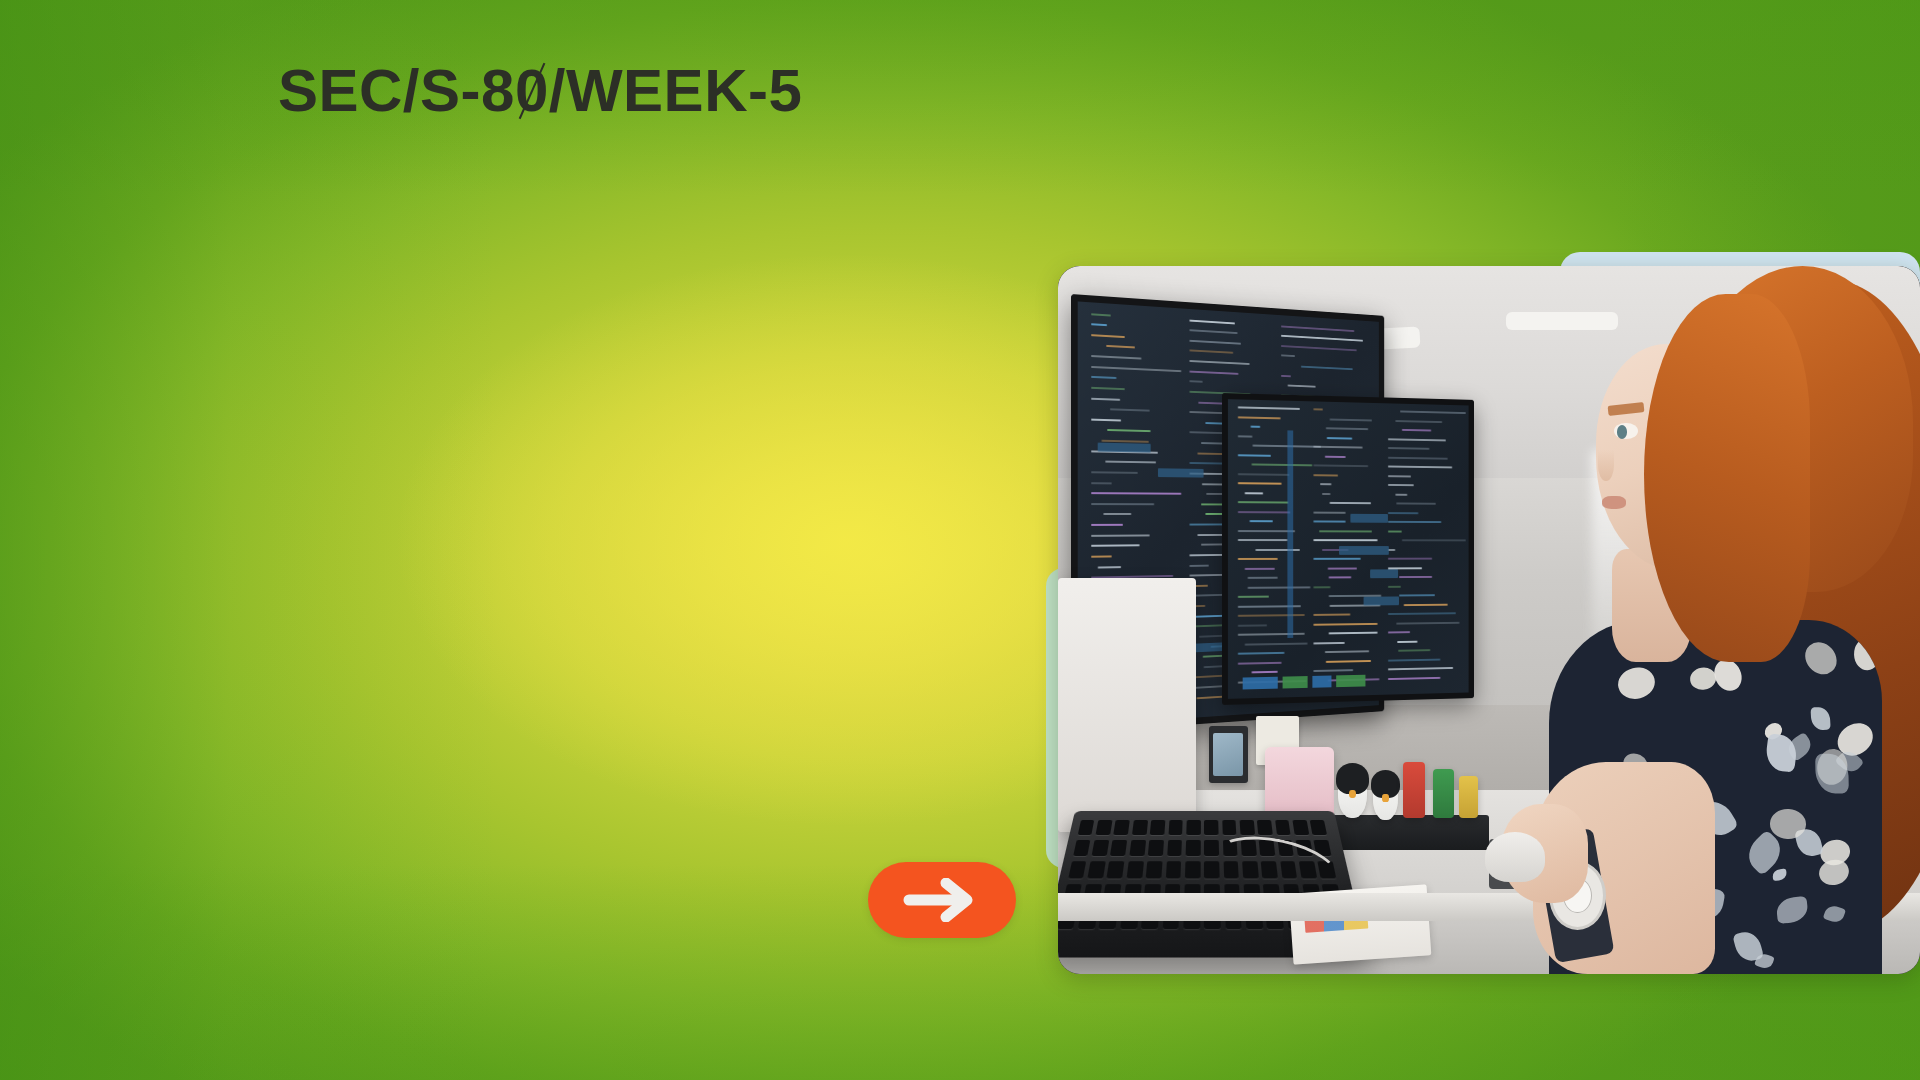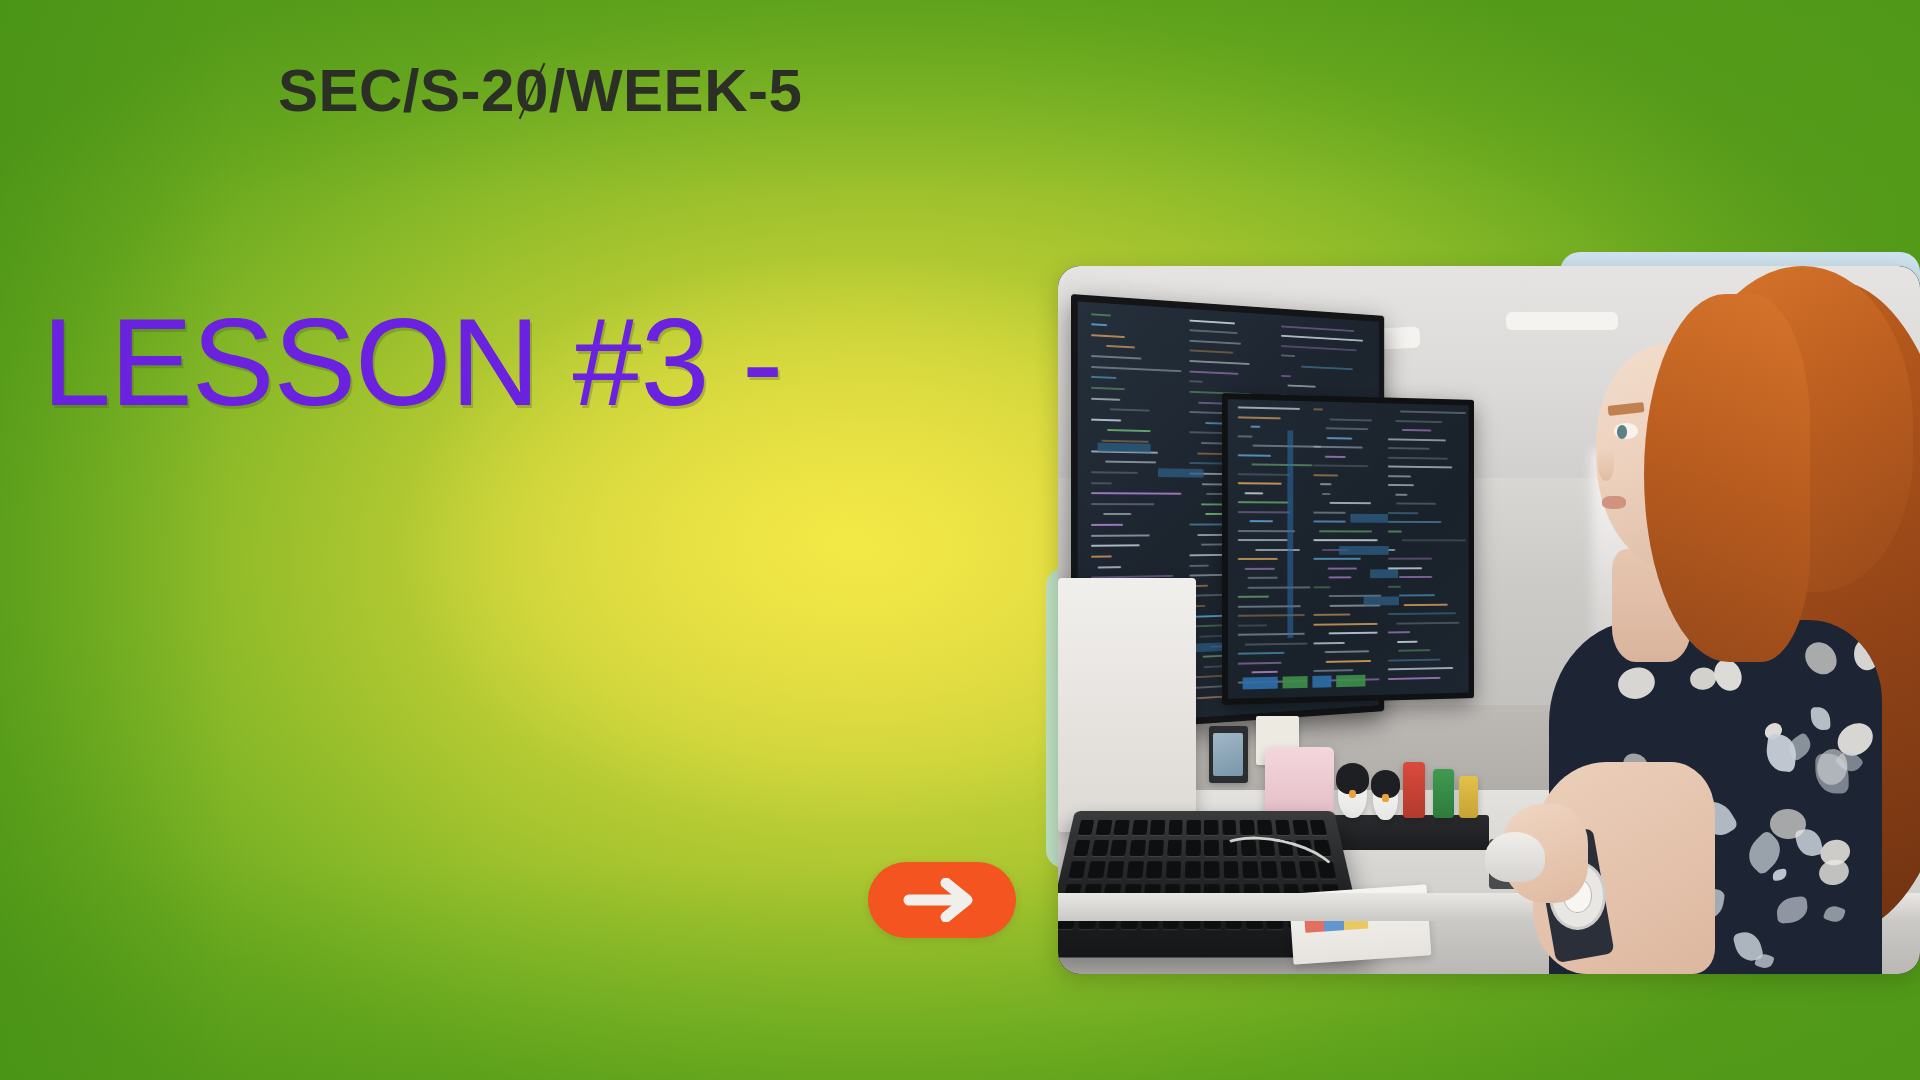--- a/index.html
+++ b/index.html
@@ -343,25 +343,24 @@
 </head>
 <body>
 
 <div id="stage">
 
   <div class="bg"></div>
   <div class="bg-warm"></div>
   <div class="bg-edge"></div>
 
   <div class="kicker">
-    <span>SEC/S-2</span><span class="zero"><span>0</span><span class="slash"></span></span><span>/WEEK-5</span>
+    <span>SEC/S-8</span><span class="zero"><span>0</span><span class="slash"></span></span><span>/WEEK-5</span>
   </div>
 
   <div class="headline">
-    <div class="hl-line hl-purple">LESSON #3 -</div>
   </div>
 
 
   <button class="cta">
     <span>
       <svg width="84" height="44" viewBox="0 0 84 44" aria-hidden="true">
         <g fill="none" stroke="#f0efec" stroke-width="11" stroke-linecap="round" stroke-linejoin="round">
           <line x1="9" y1="22" x2="62" y2="22"></line>
           <polyline points="46,5 67,22 46,39"></polyline>
         </g>

